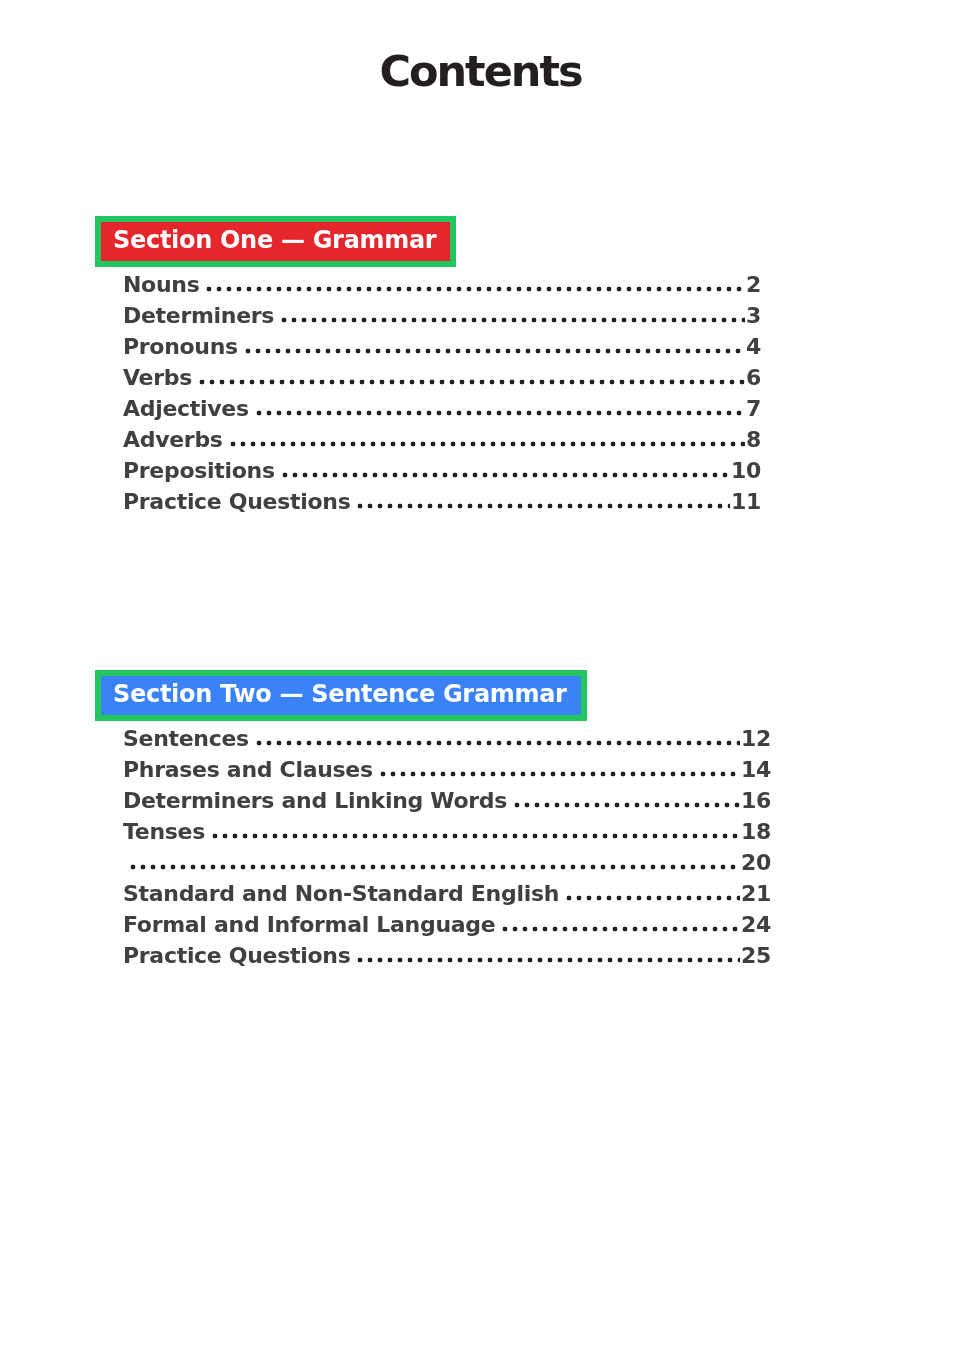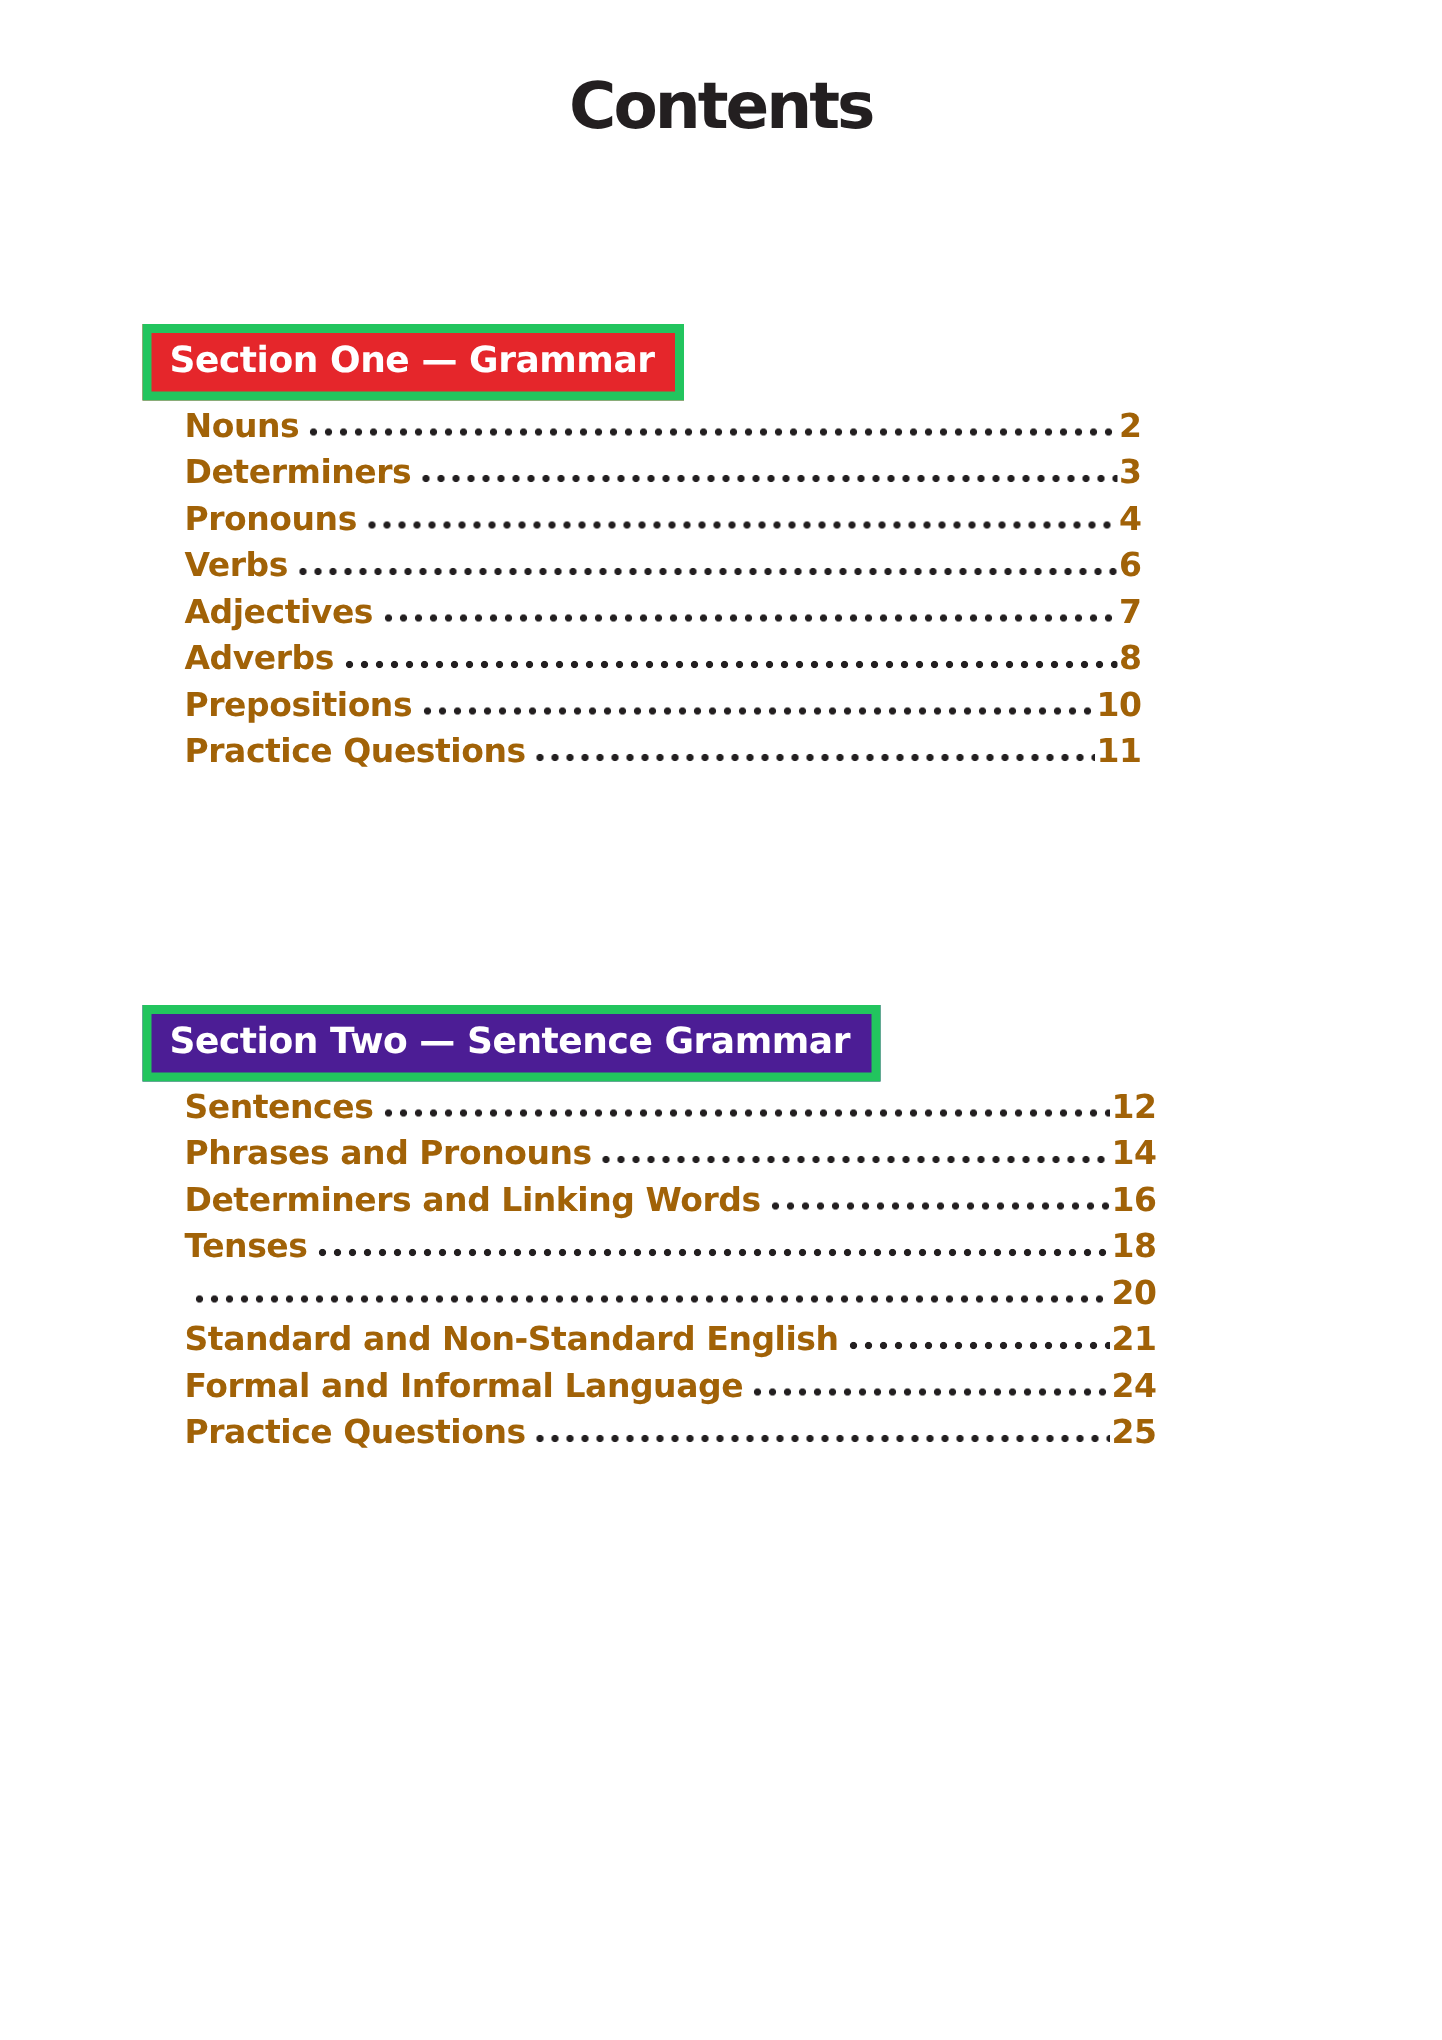--- a/index.html
+++ b/index.html
@@ -51,21 +51,21 @@
   }
   .section-one .entries { width: 638px; }
   .section-two .entries { width: 648px; }
   .entry {
     display: flex;
     align-items: baseline;
     height: 31px;
     font-size: 22px;
     font-weight: bold;
     letter-spacing: -0.3px;
-    color: #a16207;
+    color: #404040;
   }
   .entry-label { white-space: nowrap; }
   .dot-leader {
     flex: 1;
     height: 6px;
     margin: 0 1px 0 7px;
     background-image: radial-gradient(circle at 3px 3px, #231f20 2.1px, transparent 2.7px);
     background-size: 10px 6px;
     background-repeat: repeat-x;
     background-position: left bottom;
@@ -121,31 +121,31 @@
       </li>
       <li class="entry">
         <span class="entry-label">Practice Questions</span>
         <span class="dot-leader"></span>
         <span class="entry-page">11</span>
       </li>
     </ul>
   </section>
 
   <section class="toc-section section-two">
-    <div class="banner" style="background-color: #4c1d95; text-align: right;">
+    <div class="banner" style="background-color: #3b82f6; text-align: right;">
       <span>Section Two — Sentence Grammar</span>
     </div>
     <ul class="entries">
       <li class="entry">
         <span class="entry-label">Sentences</span>
         <span class="dot-leader"></span>
         <span class="entry-page">12</span>
       </li>
       <li class="entry">
-        <span class="entry-label">Phrases and Pronouns</span>
+        <span class="entry-label">Phrases and Clauses</span>
         <span class="dot-leader"></span>
         <span class="entry-page">14</span>
       </li>
       <li class="entry">
         <span class="entry-label">Determiners and Linking Words</span>
         <span class="dot-leader"></span>
         <span class="entry-page">16</span>
       </li>
       <li class="entry">
         <span class="entry-label">Tenses</span>

